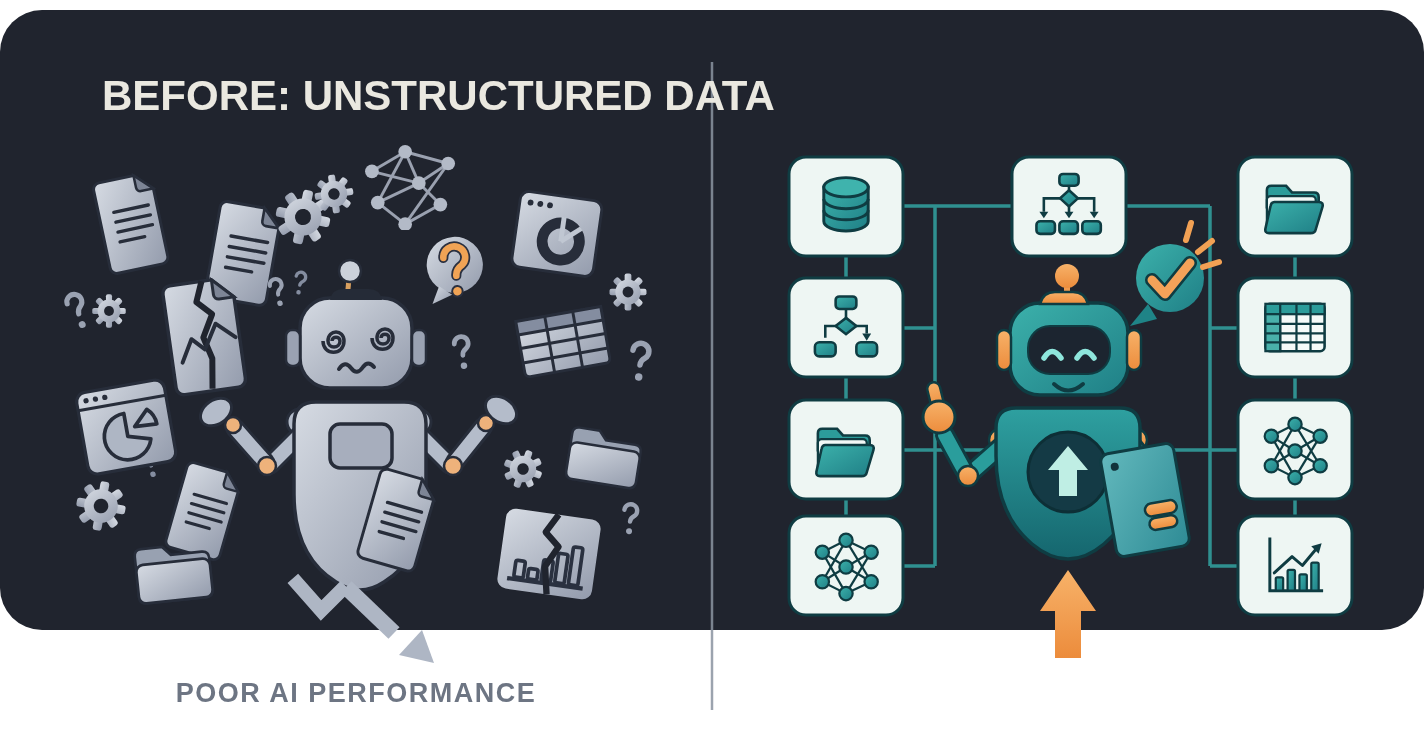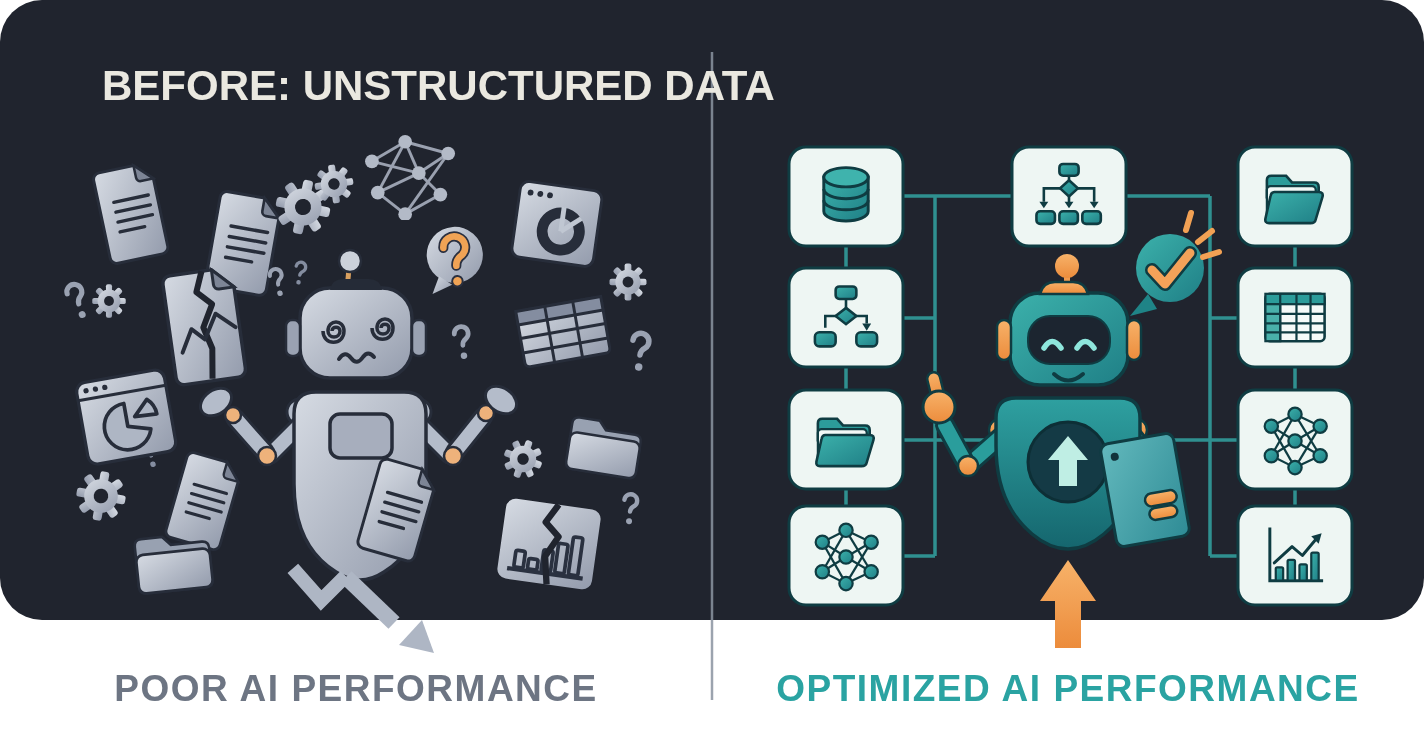--- a/index.html
+++ b/index.html
@@ -1,22 +1,22 @@
 <!DOCTYPE html>
 <html><head>
 <meta charset="utf-8">
 <style>
   html,body{margin:0;padding:0;background:#ffffff;width:1424px;height:752px;overflow:hidden;}
-  #stage{position:relative;width:1424px;height:620px;background:#ffffff;font-family:"Liberation Sans",sans-serif;}
+  #stage{position:relative;width:1424px;height:620px;background:#ffffff;font-family:"Liberation Sans",sans-serif;margin-top:10px;}
   #panel{position:absolute;inset:0;background:#20242e;border-radius:42px;}
   svg.canvas{position:absolute;left:0;top:0;pointer-events:none;}
   .title{position:absolute;top:62px;font-weight:bold;font-size:42px;letter-spacing:0px;color:#eae8e0;white-space:nowrap;}
   .title-left{left:102px;}
   .title-right{left:848px;}
-  .caption{position:absolute;top:668px;width:712px;text-align:center;font-weight:bold;font-size:37px;letter-spacing:1.5px;white-space:nowrap;}
+  .caption{position:absolute;top:668px;width:712px;text-align:center;font-weight:bold;font-size:27px;letter-spacing:1.5px;white-space:nowrap;}
   .caption-left{left:0;color:#6d7583;}
   .caption-right{left:712px;color:#2aa3a2;}
 </style>
 </head>
 <body>
 
 <div id="stage">
   <div id="panel"></div>
 
   <svg class="canvas" width="1424" height="752" viewBox="0 0 1424 752" xmlns="http://www.w3.org/2000/svg" xmlns:xlink="http://www.w3.org/1999/xlink">
@@ -510,14 +510,13 @@
           <path d="M1077 348 q8 -13 17 0"></path>
       </g>
       <path d="M1054 374 q14 13 29 0" fill="none" stroke="#0f3c42" stroke-width="4" stroke-linecap="round"></path>
     </g>
 
     <path d="M1068 560 L1096 601 H1081 V648 H1055 V601 H1040 Z" fill="url(#gOrange)"></path>
   </svg>
 
   <div class="title title-left">BEFORE: UNSTRUCTURED DATA</div>
   <div class="caption caption-left">POOR AI PERFORMANCE</div>
-  <div class="caption caption-right">OPTIMIZED AI PERFORMANCE</div>
 </div>
 
 </body></html>

